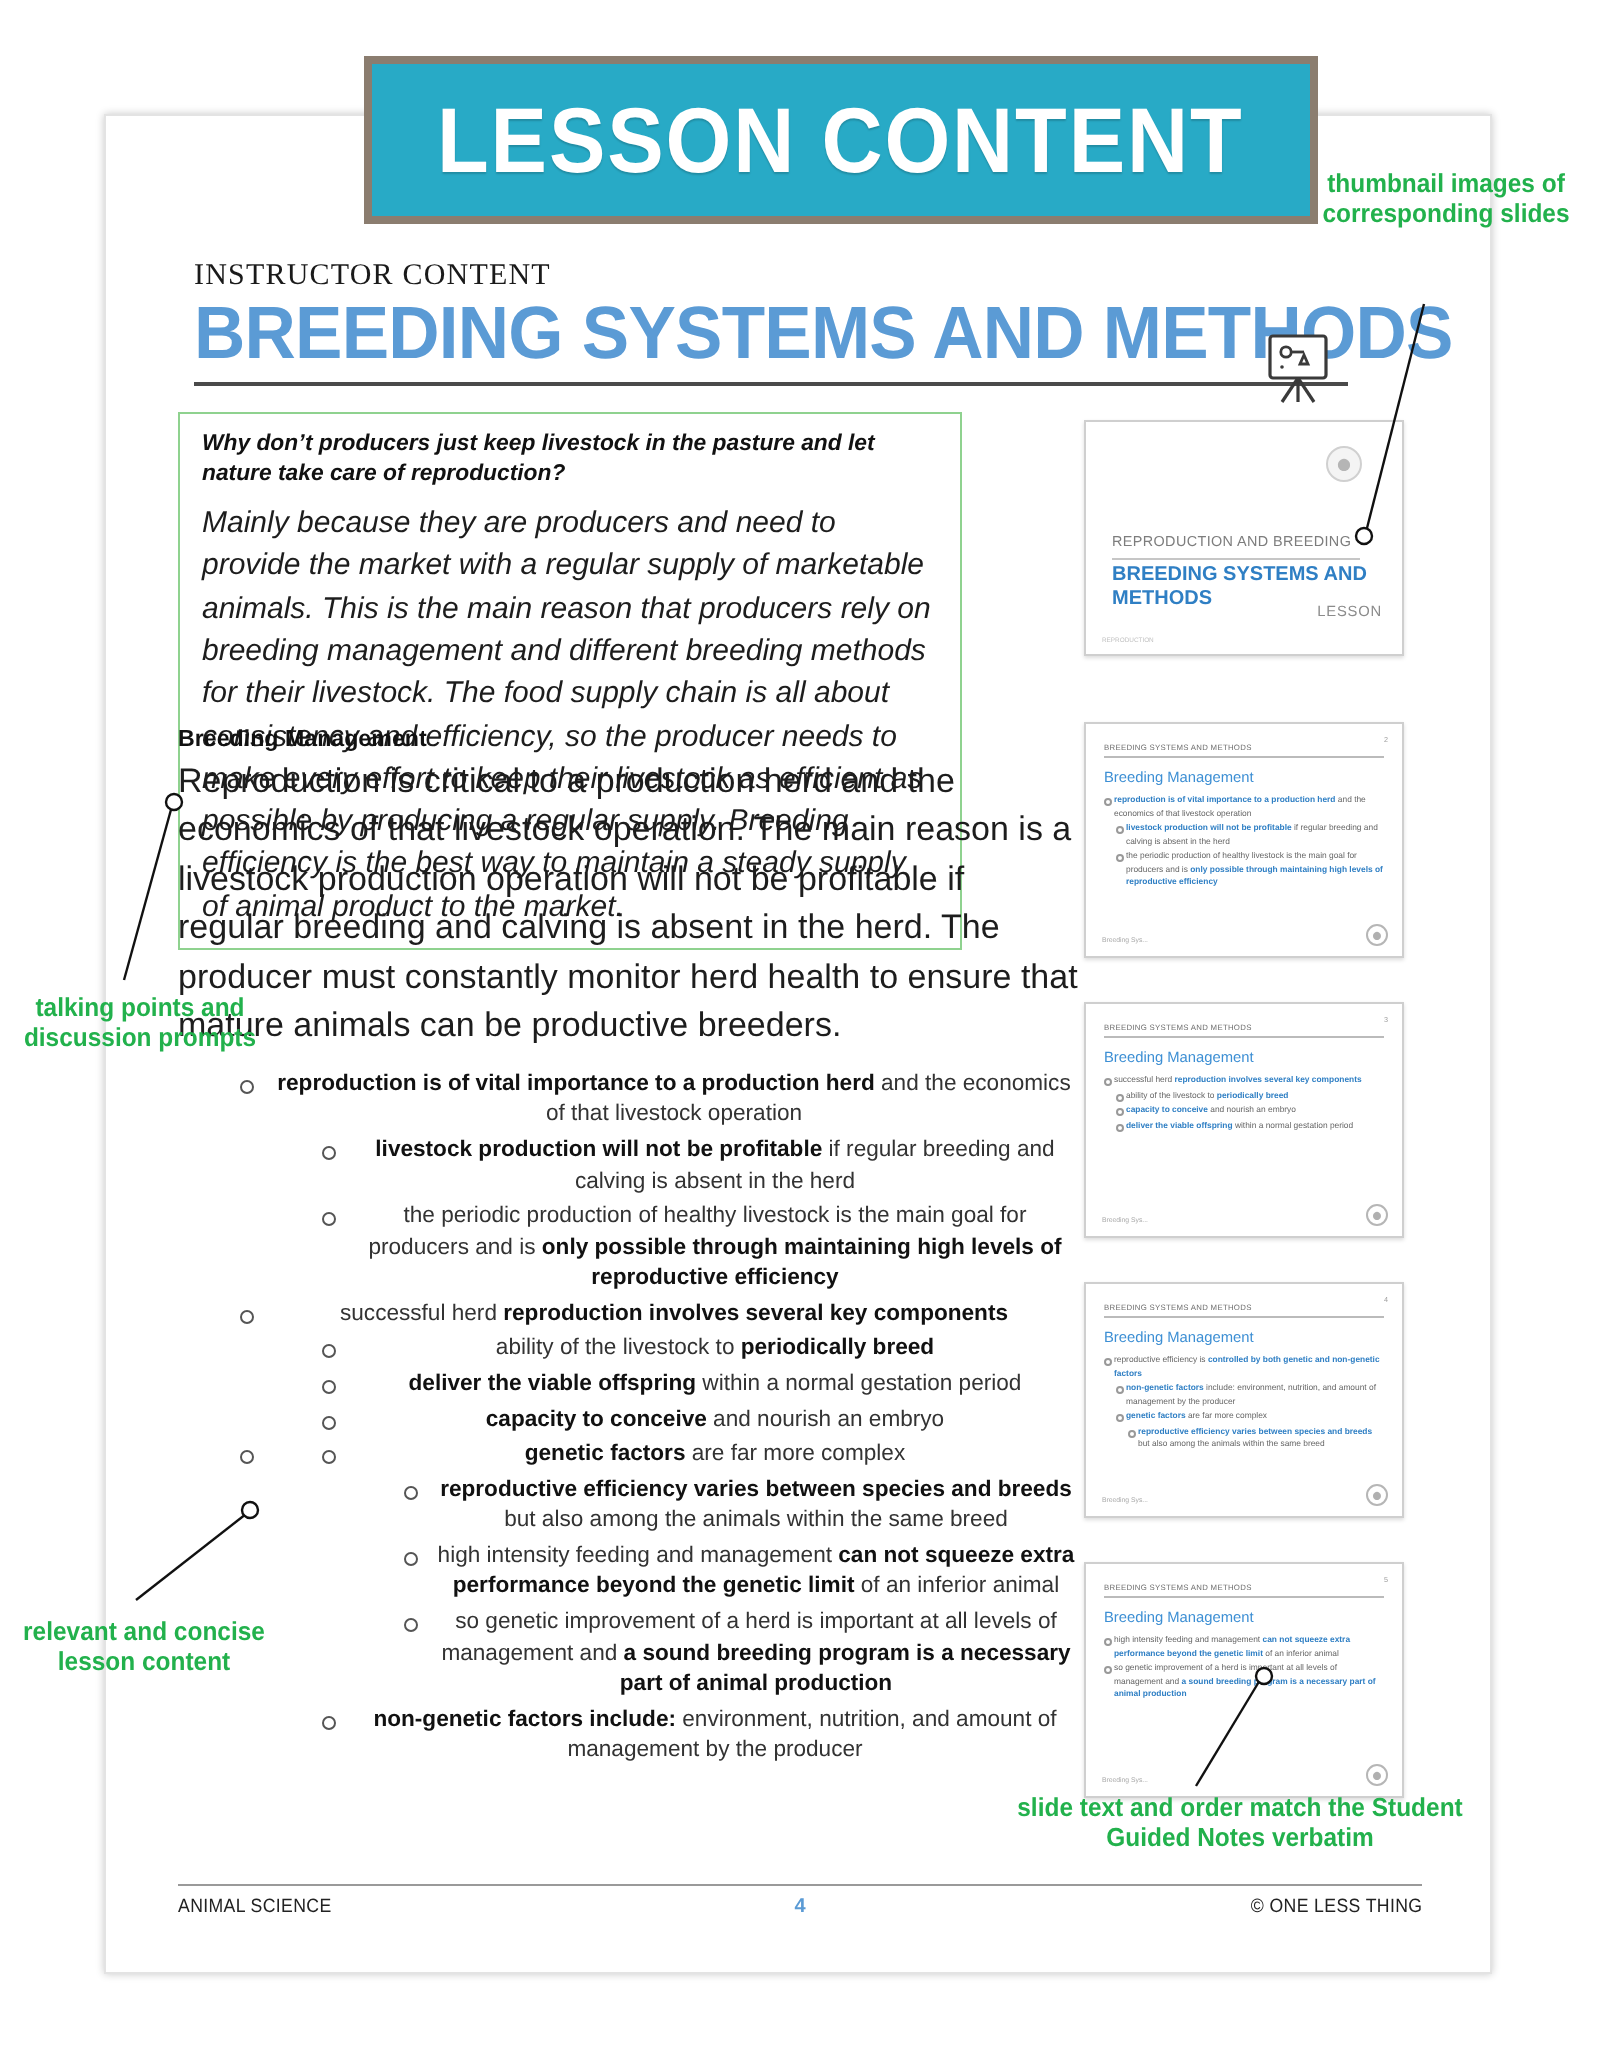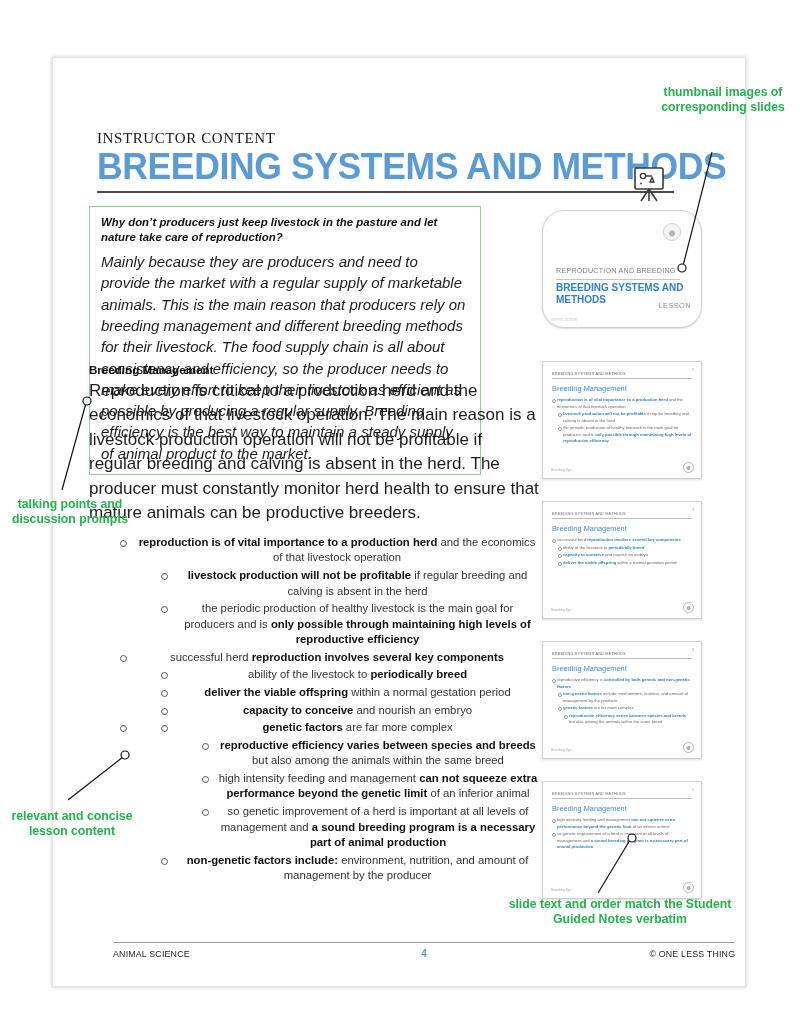--- a/index.html
+++ b/index.html
@@ -244,21 +244,21 @@
     font-size: 6px; color: #b5b5b5;
   }
 
   
   #footer {
     position: absolute;
     left: 36px; bottom: 27px;
     width: 622px;
     border-top: 1px solid #9a9a9a;
     padding-top: 5px;
-    display: flex; align-items: center; margin-left: 24px;
+    display: flex; align-items: center;
   }
   #footer .f-left, #footer .f-right {
     font-family: "Liberation Sans Narrow", "Liberation Sans", sans-serif;
     font-size: 9.6px;
     color: #222;
     letter-spacing: 0.2px;
     transform: scaleX(0.92);
   }
   #footer .f-left { flex: 1; transform-origin: left center; }
   #footer .f-right { flex: 1; text-align: right; transform-origin: right center; }
@@ -350,21 +350,21 @@
                     <li><span><span class="b">reproductive efficiency varies between species and breeds</span> but also among the animals within the same breed</span></li>
                     <li><span>high intensity feeding and management <span class="b">can not squeeze extra performance beyond the genetic limit</span> of an inferior animal</span></li>
                     <li><span>so genetic improvement of a herd is important at all levels of management and <span class="b">a sound breeding program is a necessary part of animal production</span></span></li>
                   </ul></li>
                 <li><span><span class="b">non-genetic factors include:</span> environment, nutrition, and amount of management by the producer</span></li>
               </ul></li>
           </ul>
         </div>
     </div>
 
-    <div class="thumb" id="thumb-0" style="left:489px; top:152px;border-radius:22px;">
+    <div class="thumb" id="thumb-0" style="left:489px; top:152px;">
       <div class="t0-badge">⬤</div>
       <div class="t0-kicker">REPRODUCTION AND BREEDING</div>
       <div class="t0-rule"></div>
       <div class="t0-title">BREEDING SYSTEMS AND METHODS</div>
       <div class="t0-learn">LESSON</div>
       <div class="t0-foot">REPRODUCTION</div>
     </div>
 
     <div class="thumb tc" id="thumb-1" style="left:489px; top:303px;">
         <div class="tb-num">2</div>
@@ -424,19 +424,22 @@
         <div class="tb-badge">⬤</div>
       </div>
 
     <div id="footer">
       <div class="f-left">ANIMAL SCIENCE</div>
       <div class="f-page">4</div>
       <div class="f-right">© ONE LESS THING</div>
     </div>
   </div>
 
+  <div id="banner">
+    <span class="banner-text">LESSON CONTENT</span>
+  </div>
 
   <div class="anno" id="anno-thumbnails">thumbnail images of corresponding slides</div>
   <div class="anno" id="anno-talking">talking points and discussion prompts</div>
   <div class="anno" id="anno-relevant">relevant and concise lesson content</div>
   <div class="anno" id="anno-slidetext">slide text and order match the Student Guided Notes verbatim</div>
 
 </div>
 
 </body></html>

